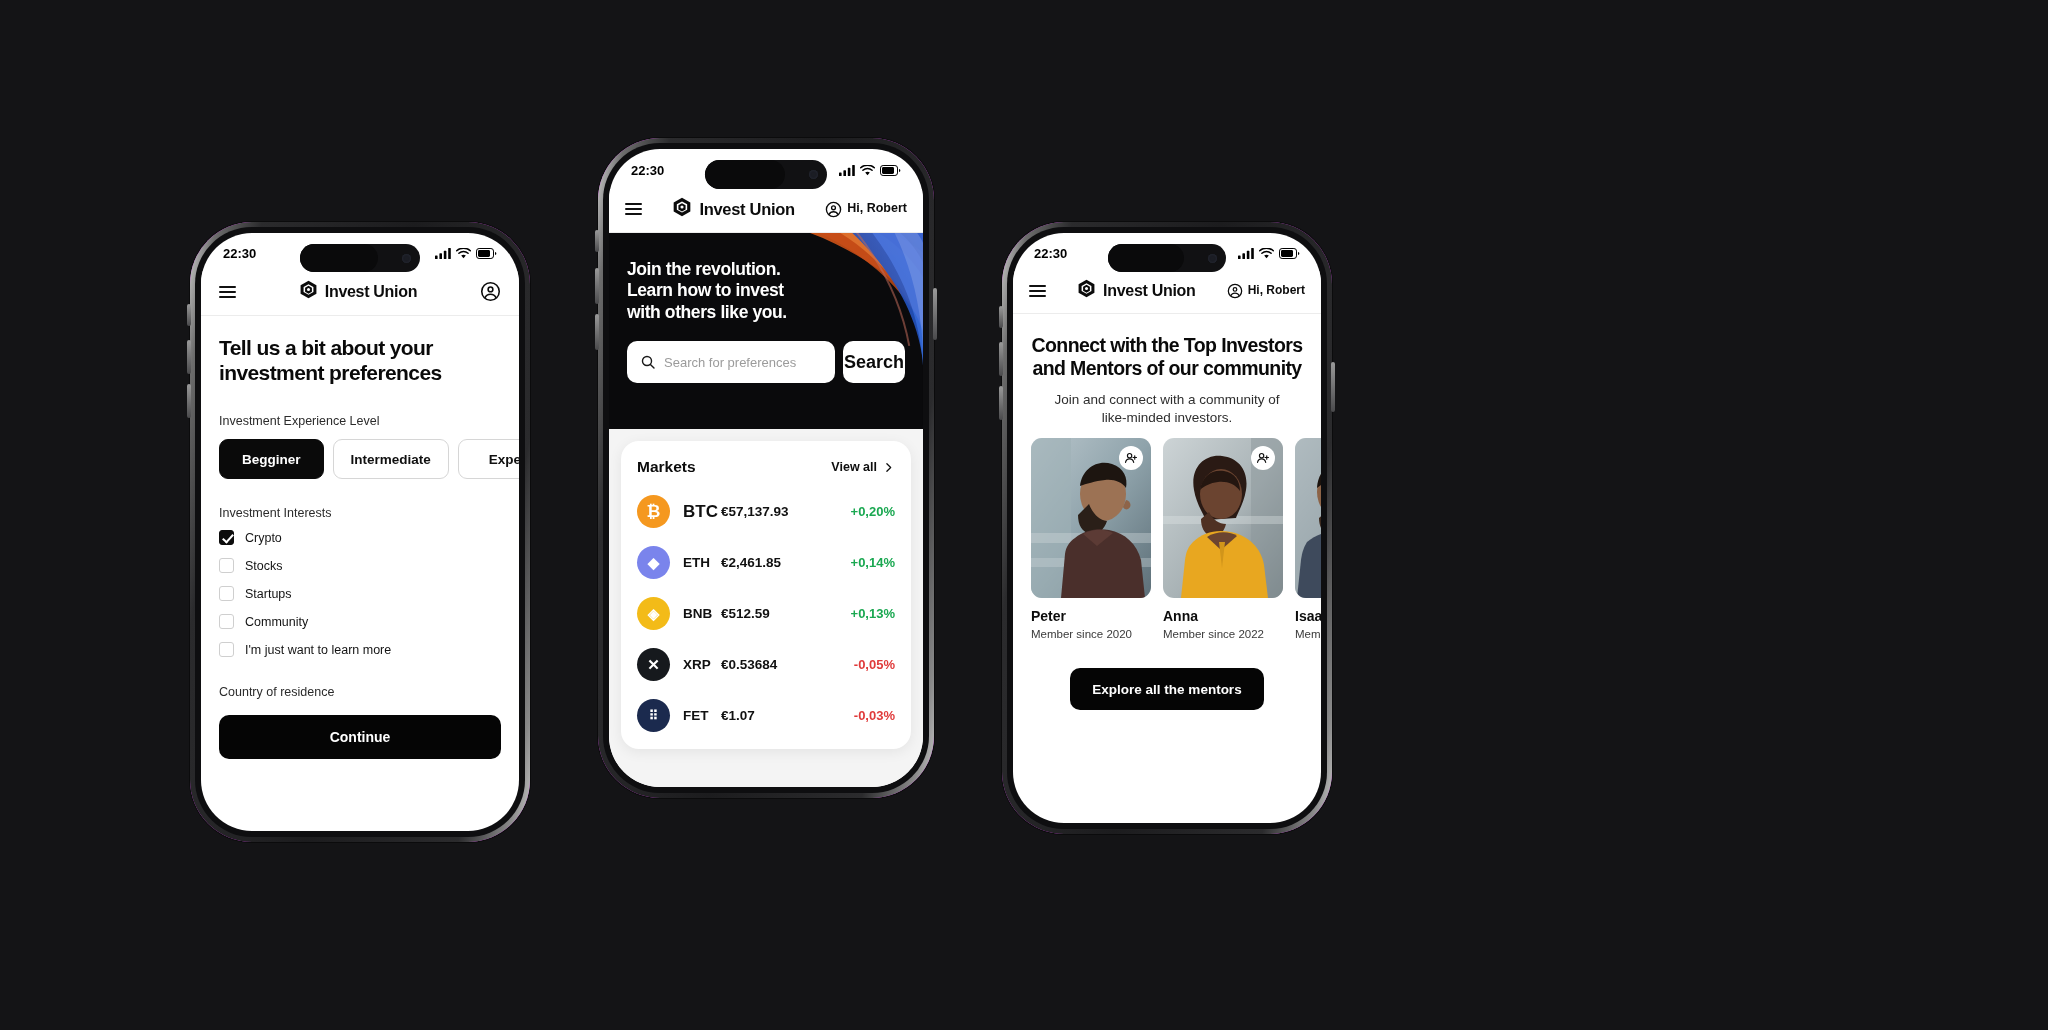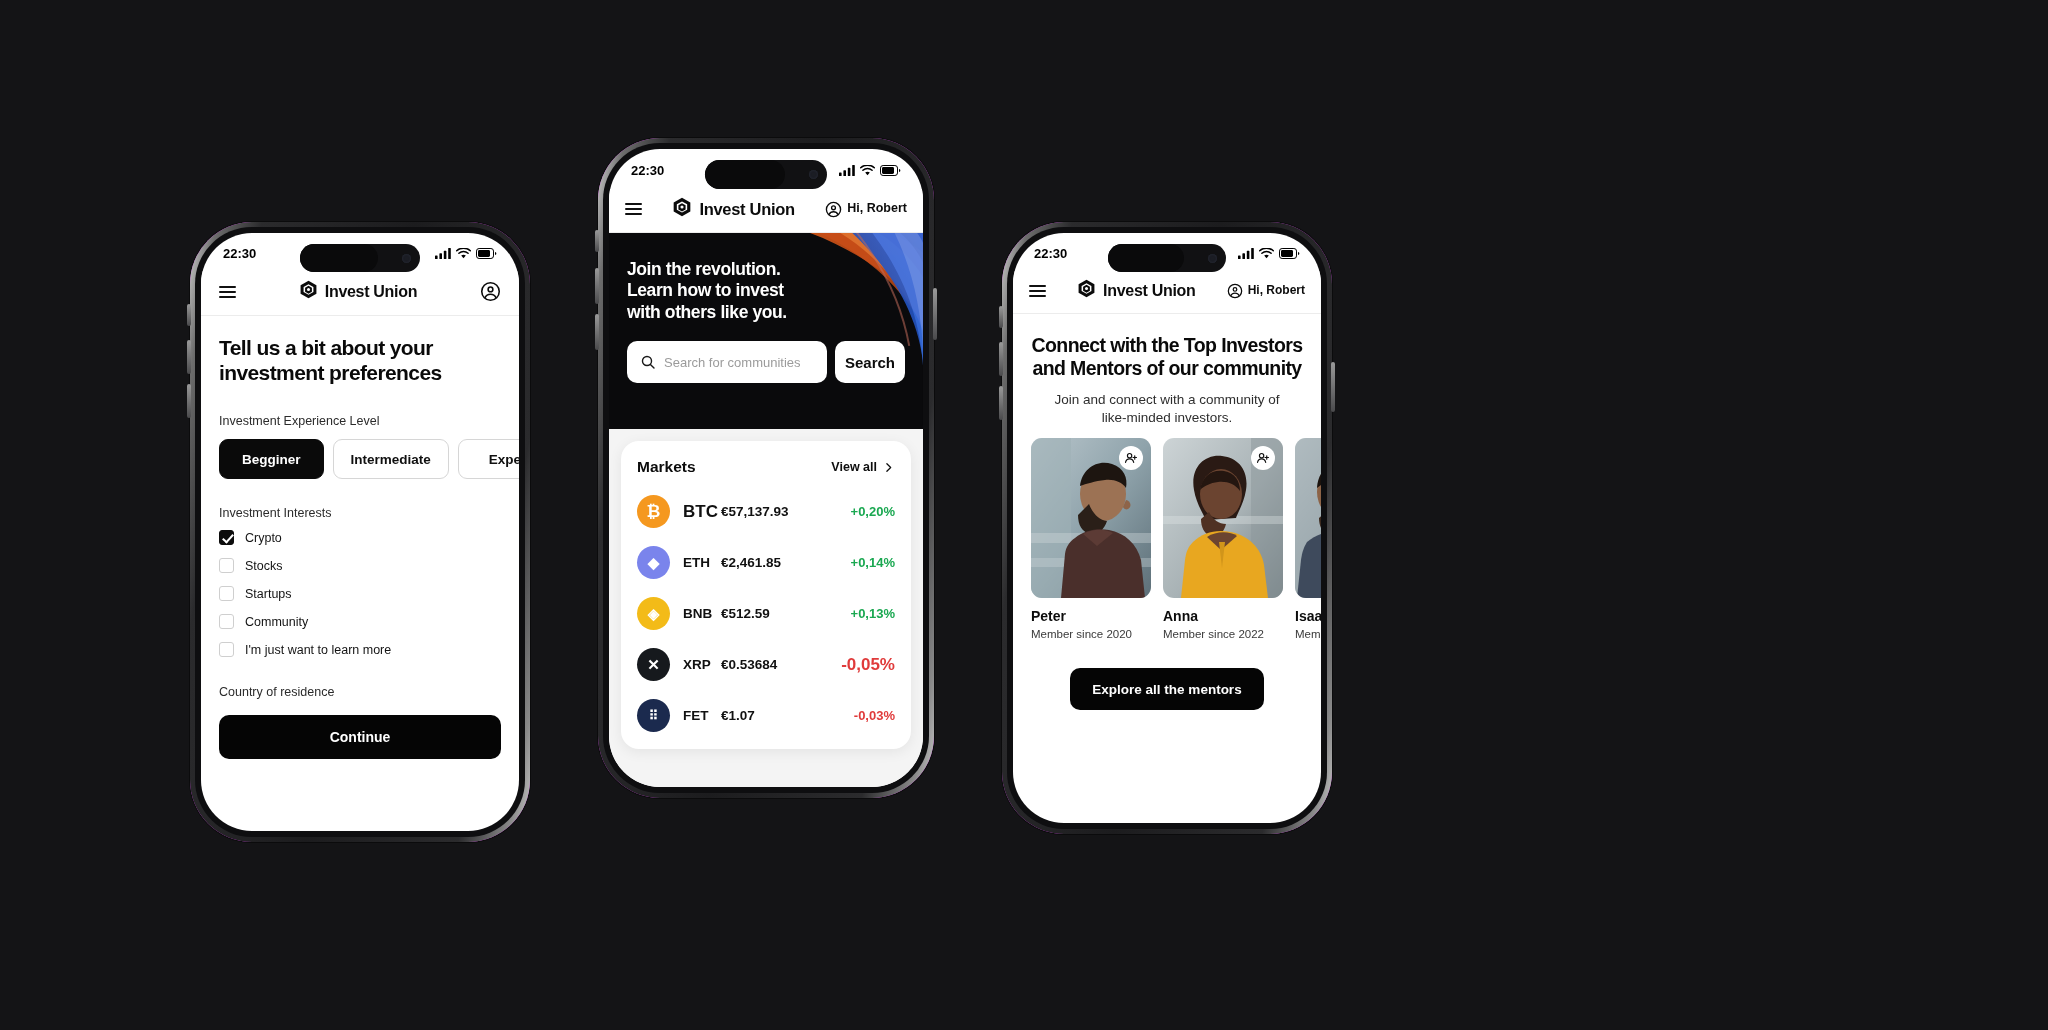--- a/index.html
+++ b/index.html
@@ -301,23 +301,23 @@
           <span>Learn how to invest</span><br>
           <span>with others like you.</span>
         </h2>
 
         <div class="searchrow" style="margin-top:18px;">
           <div class="searchbox" style="height:42px; padding:0 13px;">
             <svg width="16" height="16" viewBox="0 0 24 24">
               <circle cx="10.5" cy="10.5" r="6.8" stroke="#1a1a1a" stroke-width="2.1" fill="none"></circle>
               <path d="M15.6 15.6 21 21" stroke="#1a1a1a" stroke-width="2.1" stroke-linecap="round"></path>
             </svg>
-            <span class="ph" style="font-size:13px;">Search for communities</span>
-          </div>
-          <div class="searchbtn" style="height:42px; width:70px; font-size:15px;text-align:center;">
+            <span class="ph" style="font-size:13px;">Search for preferences</span>
+          </div>
+          <div class="searchbtn" style="height:42px; width:62px; font-size:18px;text-align:center;">
             <span>Search</span>
           </div>
         </div>
       </div>
 
       <div style="background:#f4f4f4; padding:12px 12px 0 12px; height:100%;">
         <div class="card" style="padding:17px 16px;">
           <div class="card-head">
             <span style="font-size:15.5px; font-weight:700; color:#0b0b0b;">Markets</span>
             <span class="viewall" style="font-size:12.5px;">
@@ -346,21 +346,21 @@
             <span class="coin" style="width:33px;height:33px;background:#f3bb18;font-size:15px;">◈</span>
             <span class="sym" style="margin-left:13px;width:38px;font-size:13.5px;">BNB</span>
             <span class="price" style="font-size:13.5px;">€512.59</span>
             <span class="chg up" style="font-size:13px;">+0,13%</span>
           </div>
 
           <div class="mrow" style="margin-top:18px;">
             <span class="coin" style="width:33px;height:33px;background:#16191d;font-size:15px;">✕</span>
             <span class="sym" style="margin-left:13px;width:38px;font-size:13.5px;">XRP</span>
             <span class="price" style="font-size:13.5px;">€0.53684</span>
-            <span class="chg down" style="font-size:17px;">-0,05%</span>
+            <span class="chg down" style="font-size:13px;">-0,05%</span>
           </div>
 
           <div class="mrow" style="margin-top:18px;">
             <span class="coin" style="width:33px;height:33px;background:#1b2a4e;font-size:13px;">⠿</span>
             <span class="sym" style="margin-left:13px;width:38px;font-size:13.5px;">FET</span>
             <span class="price" style="font-size:13.5px;">€1.07</span>
             <span class="chg down" style="font-size:13px;">-0,03%</span>
           </div>
         </div>
       </div>

